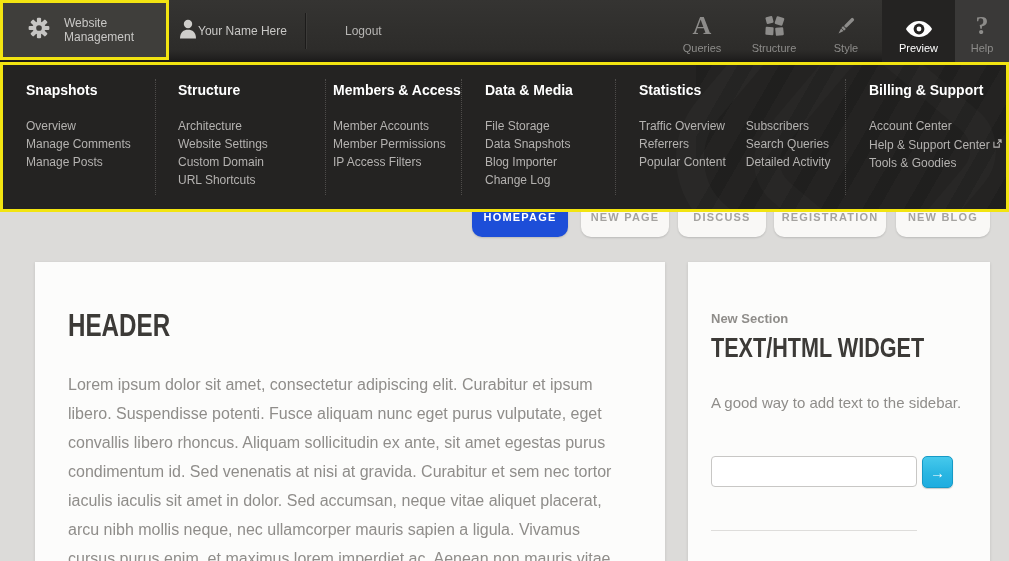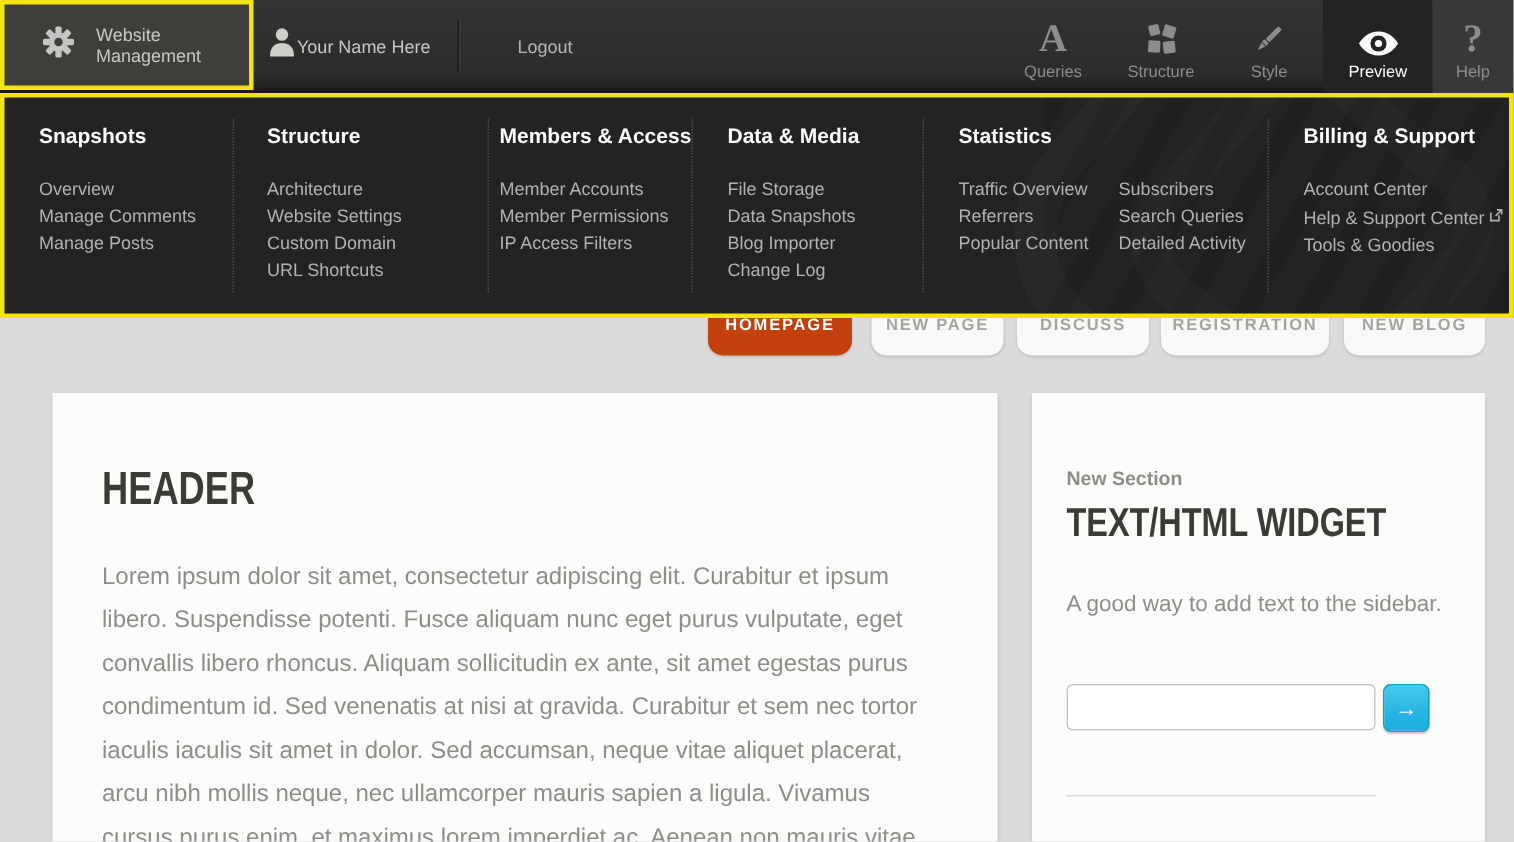--- a/index.html
+++ b/index.html
@@ -61,21 +61,21 @@
   .vdiv{position:absolute;top:14px;bottom:14px;width:0;border-left:1px dotted #4e4c4a;}
   .vd-0{left:152px;} .vd-1{left:322px;} .vd-2{left:458px;} .vd-3{left:612px;} .vd-4{left:842px;}
   .ext-icon{display:inline-block;margin-left:3px;vertical-align:1px;}
   
   .tab{
     position:absolute;top:197px;height:40px;border-radius:10px;z-index:5;
     display:flex;align-items:center;justify-content:center;
     font-size:11px;font-weight:bold;letter-spacing:1.2px;cursor:pointer;
     background:#f9f8f6;color:#a5a3a0;box-shadow:0 1px 2px rgba(0,0,0,.15);
   }
-  .tab.active{background:#c2410c;color:#ffffff;}
+  .tab.active{background:#1d4ed8;color:#ffffff;}
   .tab-0{left:472px;width:96px;}
   .tab-1{left:581px;width:88px;}
   .tab-2{left:678px;width:88px;}
   .tab-3{left:774px;width:112px;}
   .tab-4{left:896px;width:94px;}
   
   .main-panel{
     position:absolute;left:35px;top:262px;width:630px;height:330px;
     background:#fcfcfb;box-shadow:0 1px 3px rgba(0,0,0,.12);
   }

